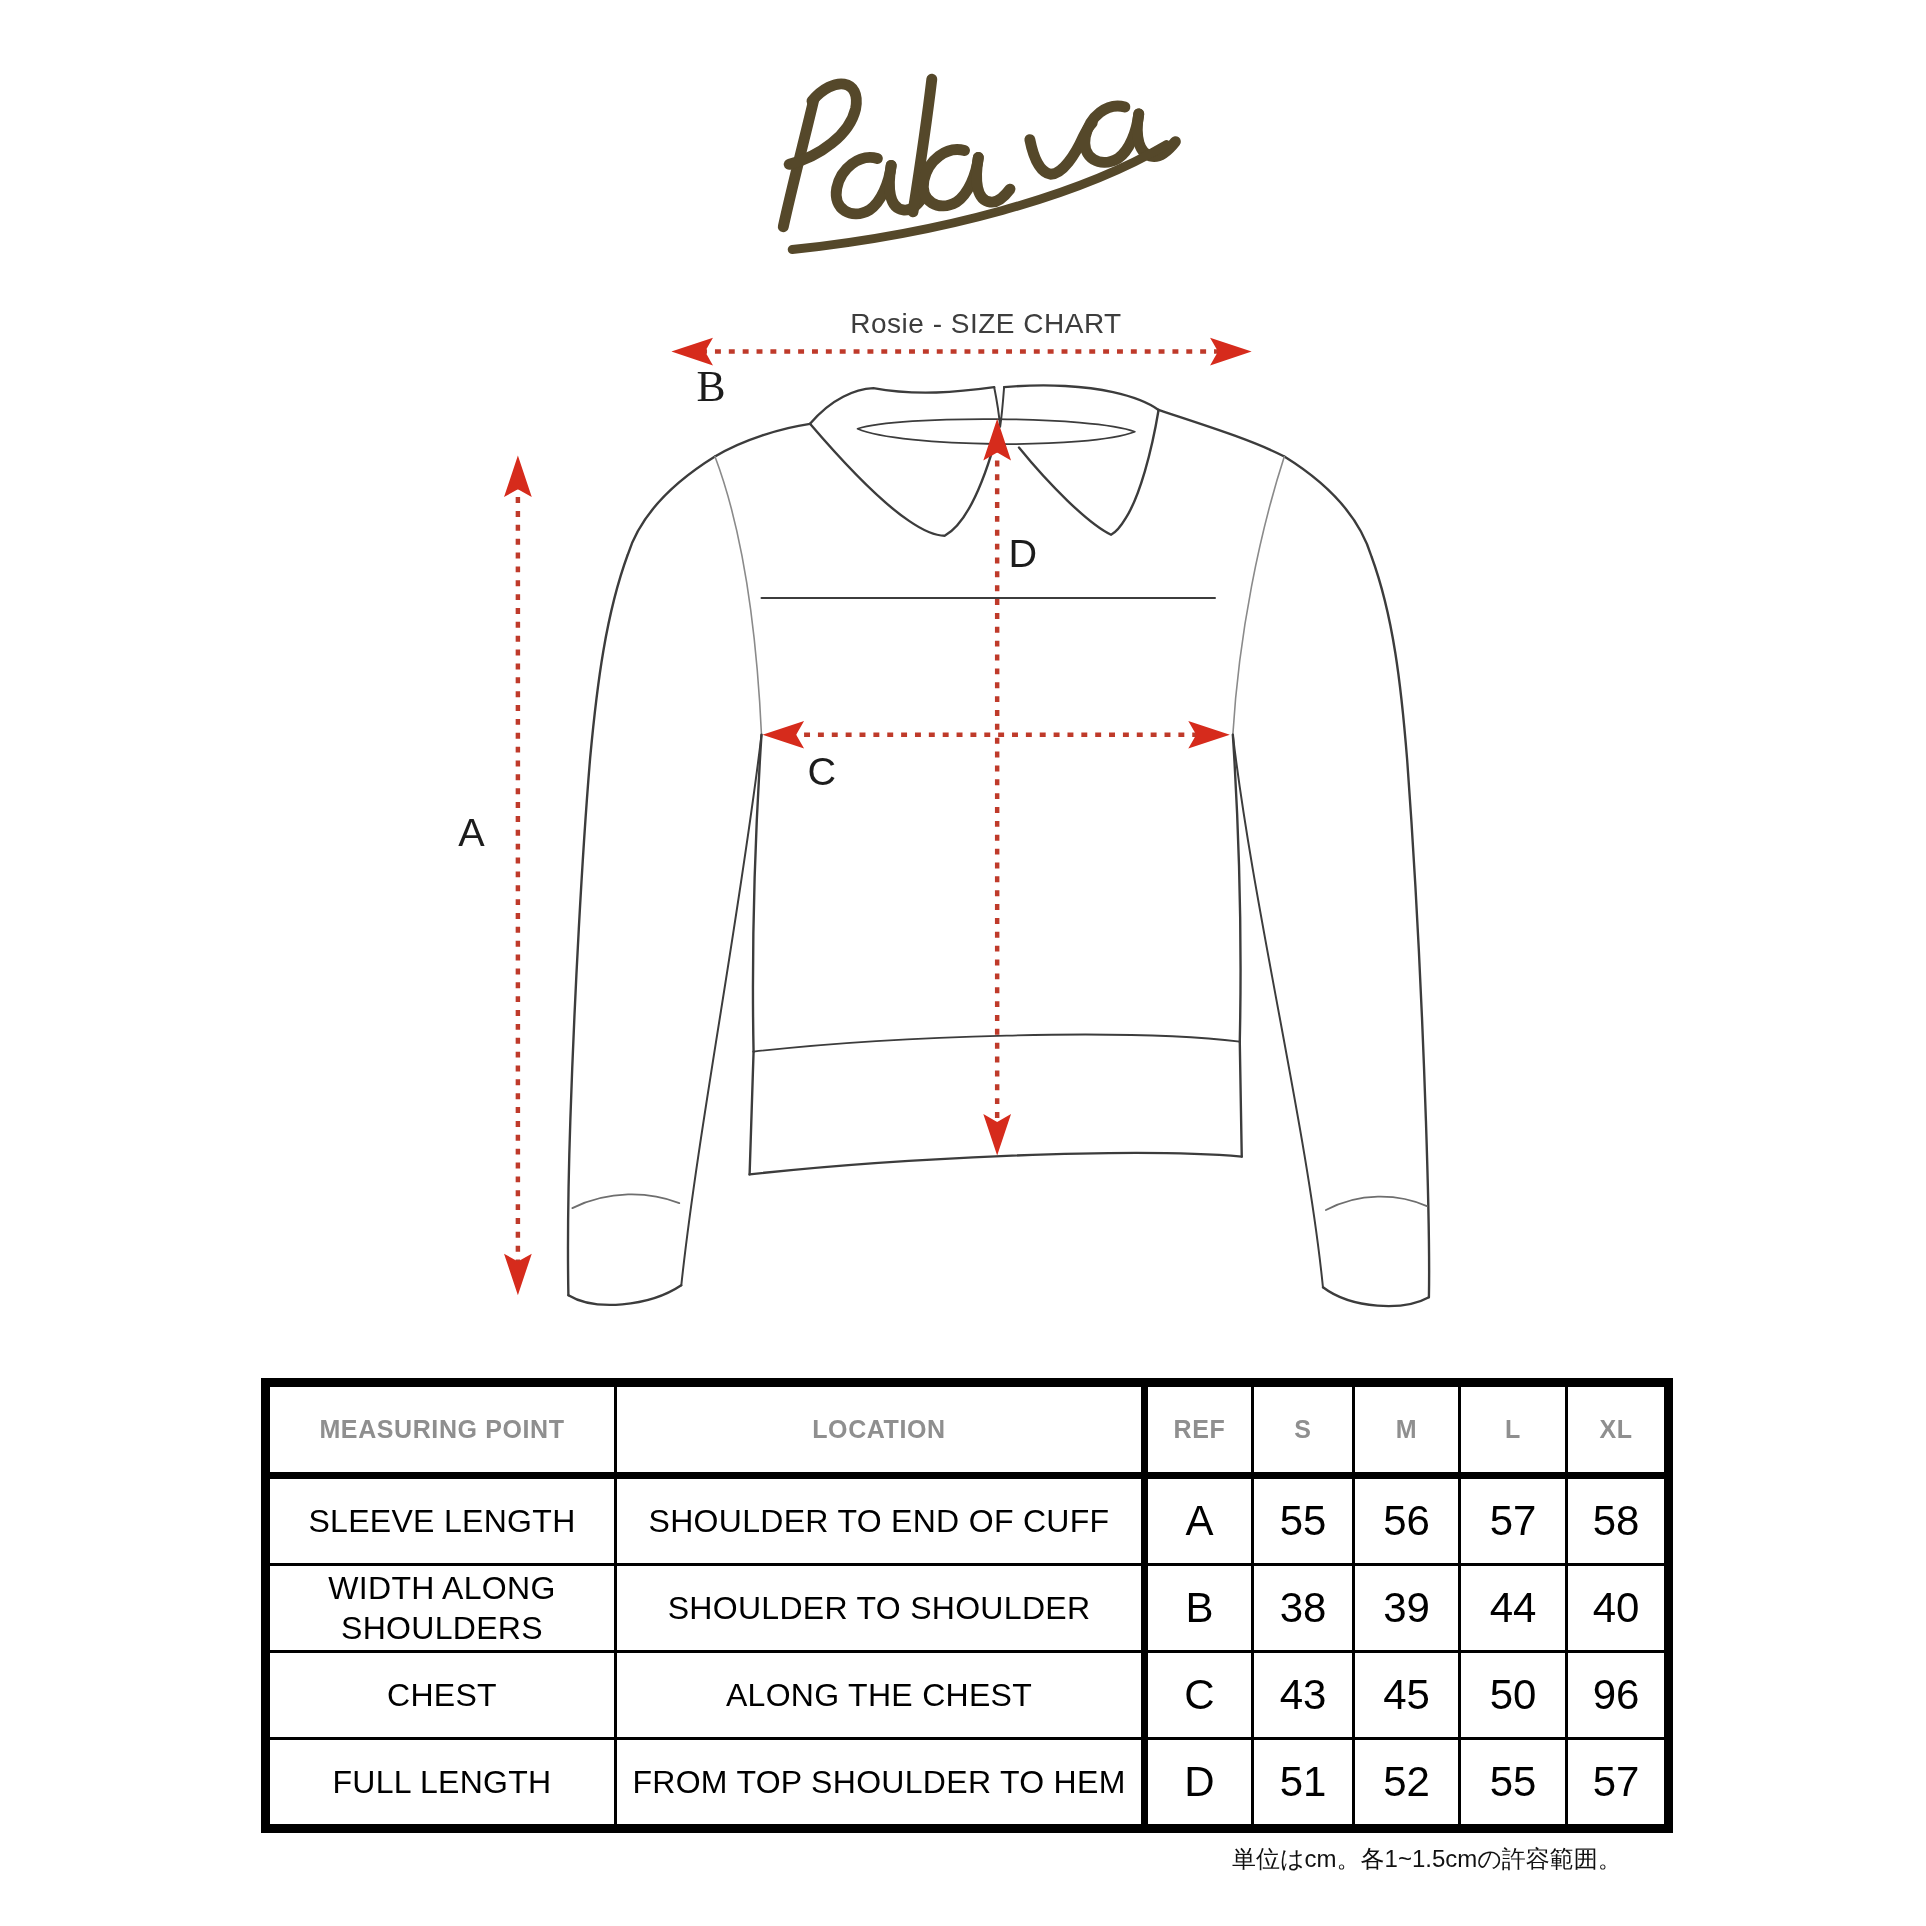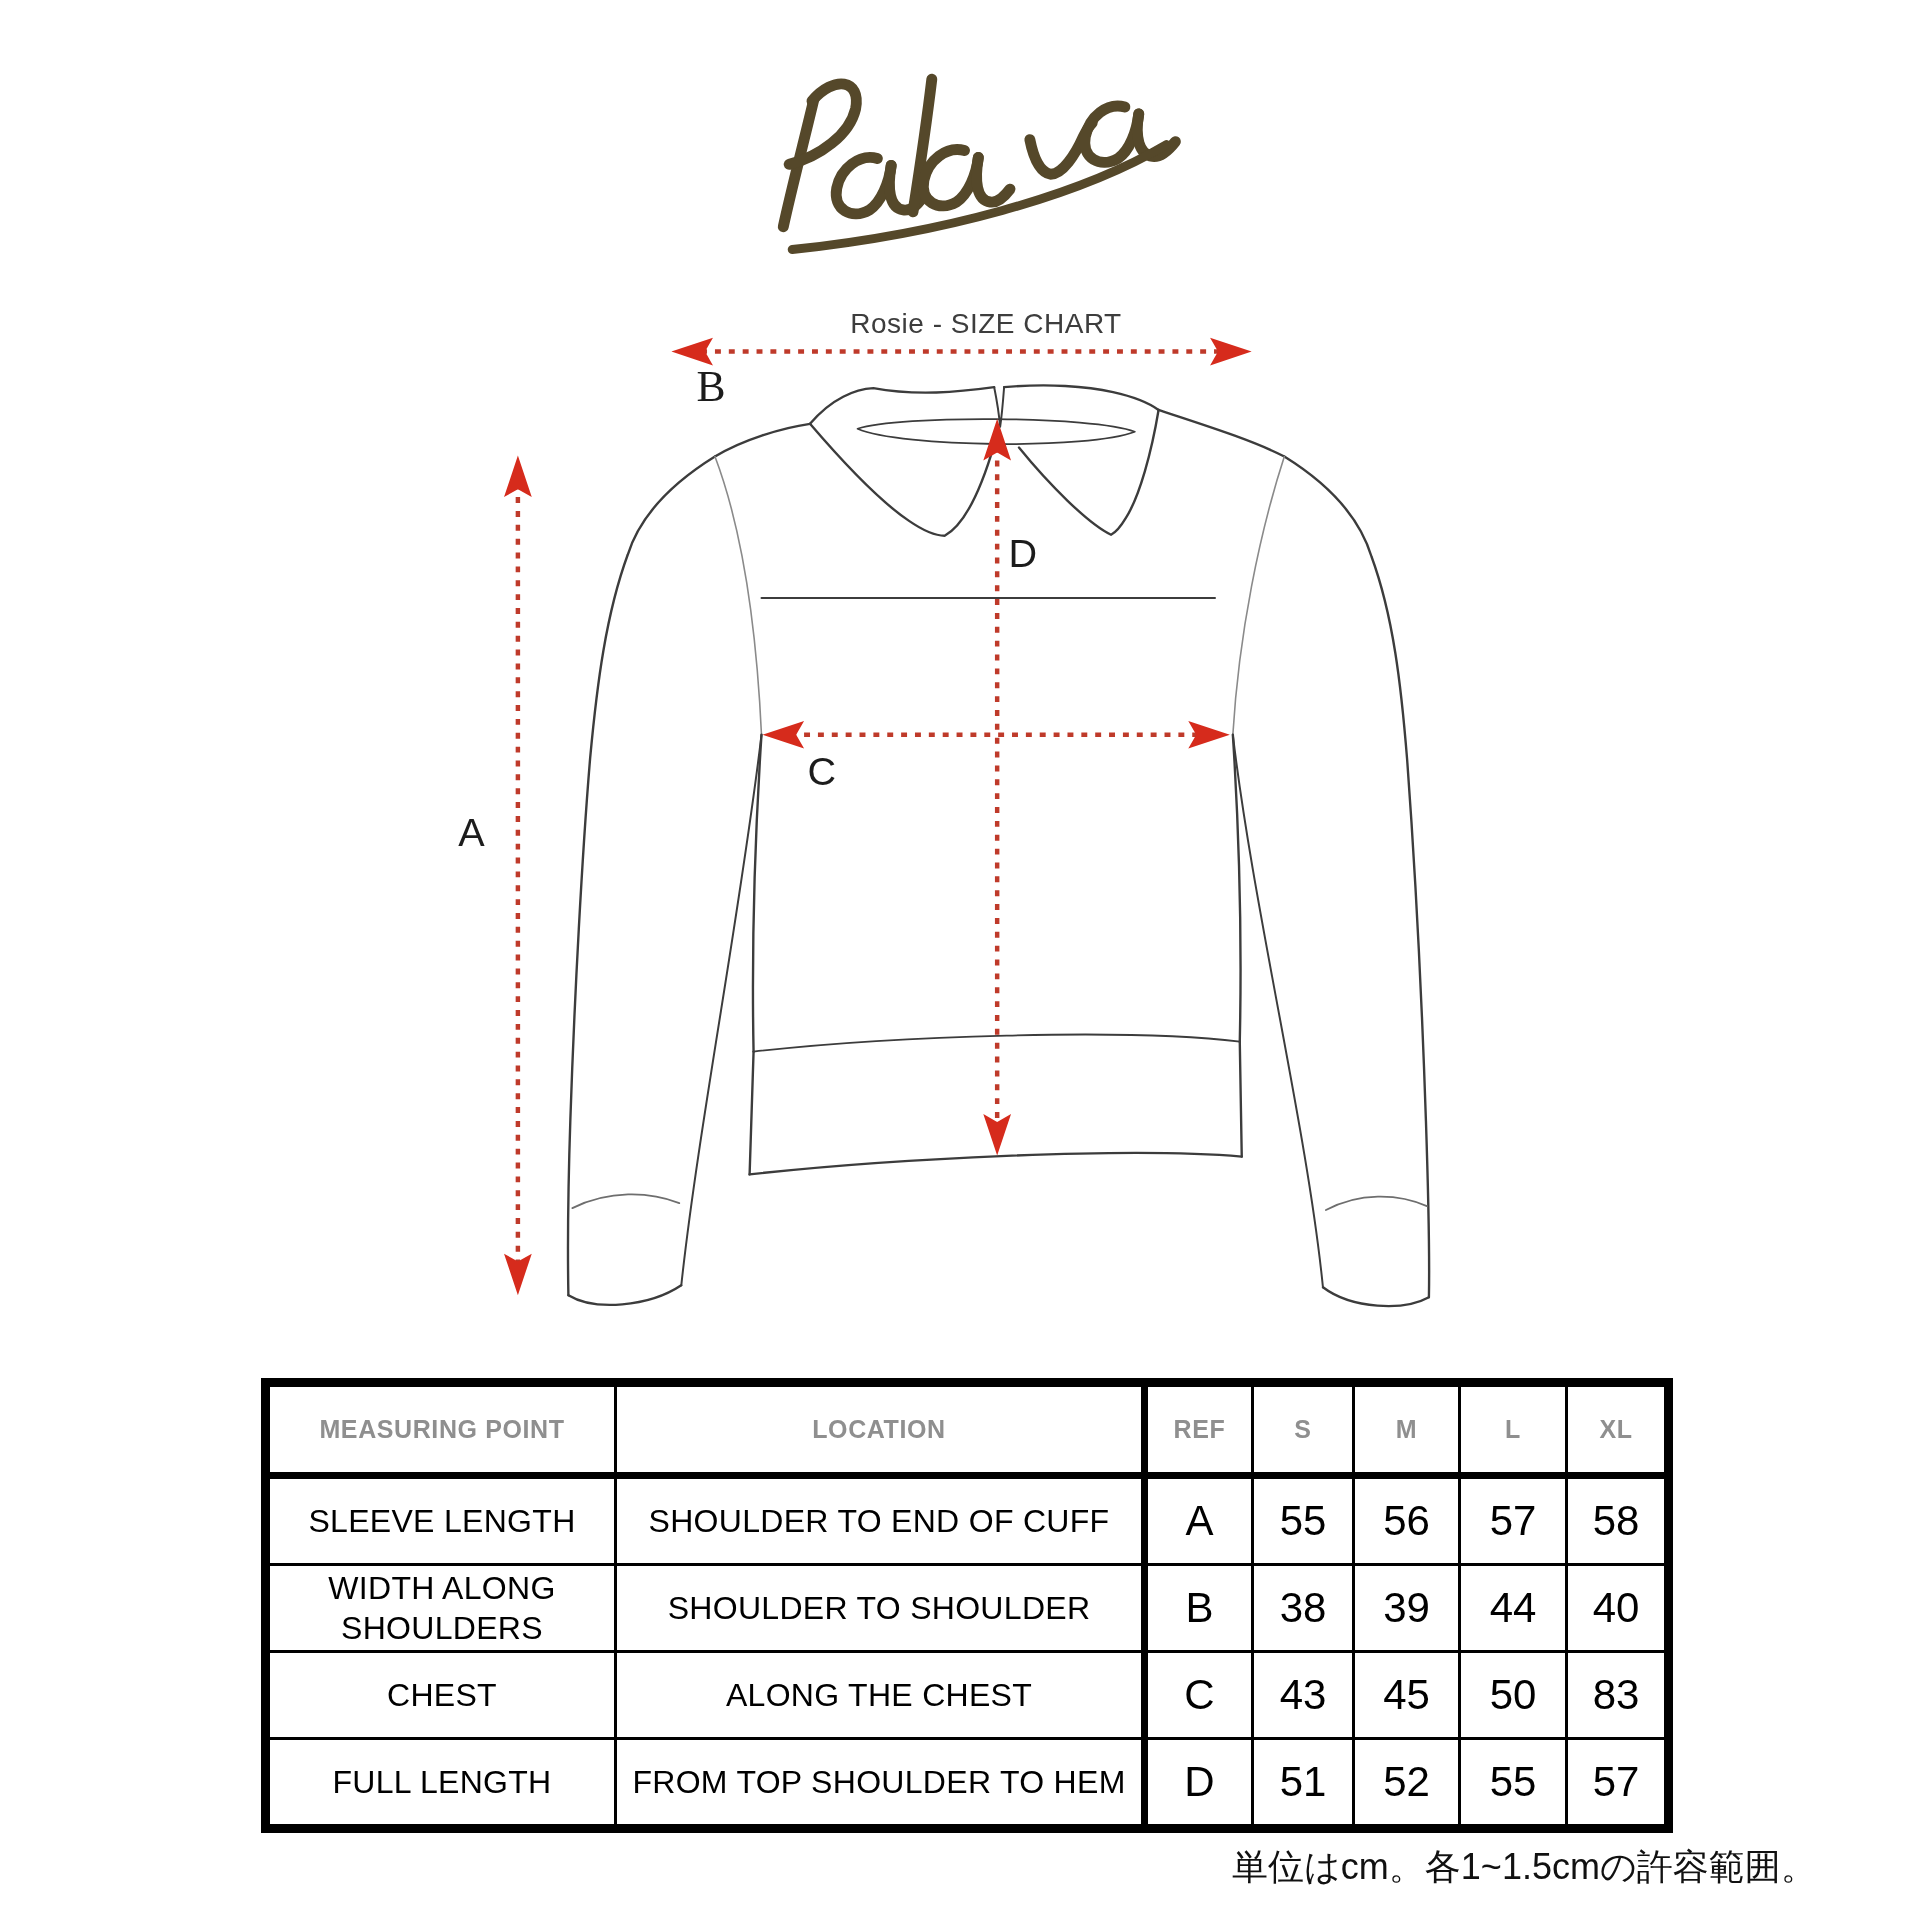--- a/index.html
+++ b/index.html
@@ -26,21 +26,21 @@
   .size-table thead th{
     height:85px;color:#8f8f8f;font-weight:700;font-size:25px;letter-spacing:0.6px;
     border-bottom:7px solid #000;
   }
   .size-table tbody td{height:84px;font-size:32px;color:#000;letter-spacing:0.3px;}
   .size-table td.cell-point{white-space:pre-line;line-height:1.25;}
   .size-table .thick-left{border-left:7px solid #000;}
   .size-table td.cell-ref,.size-table td.cell-num{font-size:42px;letter-spacing:0;}
 
   .footnote{
-    position:absolute;top:1843px;left:1232px;font-size:36px;color:#111;
+    position:absolute;top:1843px;left:1232px;font-size:24px;color:#111;
     white-space:nowrap;letter-spacing:0px;
   }
 </style>
 </head>
 <body>
 
 <svg class="diagram" width="1927" height="1927" viewBox="0 0 1946 1946">
 
   <g fill="none" stroke="#55482a" stroke-width="11" stroke-linecap="round" stroke-linejoin="round" aria-label="Palava">
 
@@ -177,21 +177,21 @@
       <td class="cell-num">44</td>
       <td class="cell-num">40</td>
     </tr>
     <tr>
       <td class="cell-point">CHEST</td>
       <td>ALONG THE CHEST</td>
       <td class="cell-ref thick-left">C</td>
       <td class="cell-num">43</td>
       <td class="cell-num">45</td>
       <td class="cell-num">50</td>
-      <td class="cell-num">83</td>
+      <td class="cell-num">96</td>
     </tr>
     <tr>
       <td class="cell-point">FULL LENGTH</td>
       <td>FROM TOP SHOULDER TO HEM</td>
       <td class="cell-ref thick-left">D</td>
       <td class="cell-num">51</td>
       <td class="cell-num">52</td>
       <td class="cell-num">55</td>
       <td class="cell-num">57</td>
     </tr>

